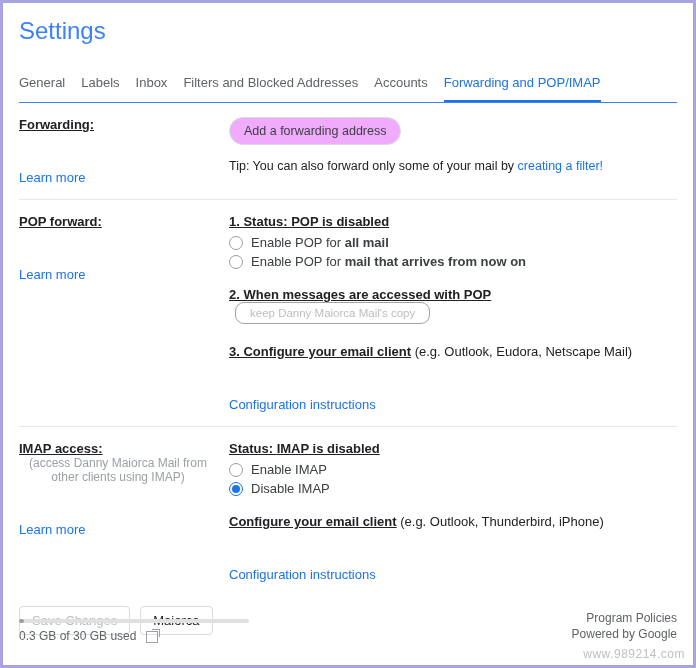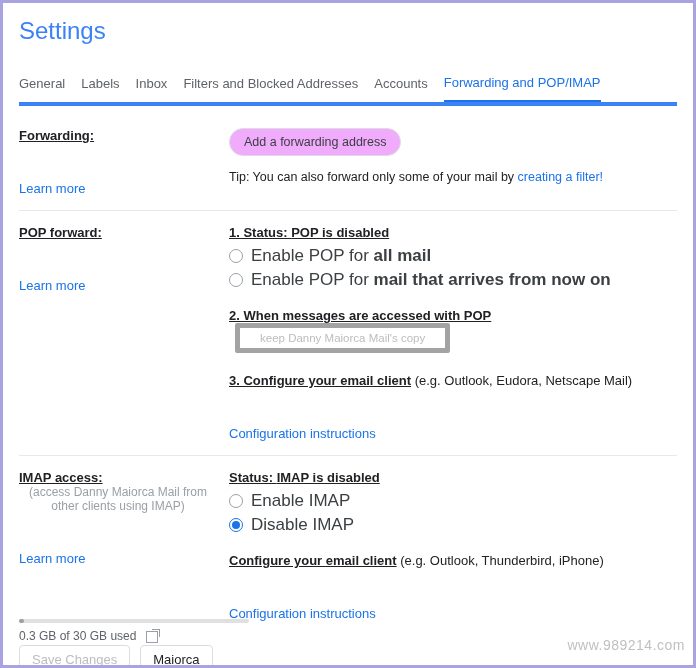--- a/index.html
+++ b/index.html
@@ -18,25 +18,24 @@
     }
     h1.page-title {
       font-size: 24px;
       font-weight: 400;
       color: #3b82f6;
       margin-bottom: 20px;
     }
     .tabs {
       display: flex;
       gap: 16px;
-      border-bottom: 4px solid #3b82f6;
-      margin-bottom: 8px;
+      border-bottom: 1px solid #3b82f6;
+      margin-bottom: 0;
       overflow: hidden;
       white-space: nowrap;
-      align-items: center;
     }
     .tab {
       padding: 10px 0 10px 0;
       font-size: 13px;
       color: #5f6368;
       cursor: pointer;
       white-space: nowrap;
     }
     .tab.active {
       color: #1a73e8;
@@ -72,21 +71,21 @@
       font-size: 12.5px;
       color: #3c4043;
       background: #f0abfc;
       cursor: pointer;
     }
     .radio-row {
       display: flex;
       align-items: center;
       gap: 8px;
       margin: 4px 0;
-      font-size: 17px;
+      font-size: 13px;
       color: #3c4043;
     }
     .radio-empty {
       width: 14px; height: 14px;
       border: 1.5px solid #9aa0a6;
       border-radius: 50%;
       display: inline-block;
       flex-shrink: 0;
     }
     .radio-filled {
@@ -99,25 +98,25 @@
       flex-shrink: 0;
     }
     .radio-filled::after {
       content: "";
       width: 8px; height: 8px;
       background: #1a73e8;
       border-radius: 50%;
     }
     .faded-box {
       display: inline-block;
-      border: 5px solid #a3a3a3;
+      border: 1px solid #a3a3a3;
       color: #bdbdbd;
       font-size: 11.5px;
-      padding: 4px 20px;
-      border-radius: 2px;
+      padding: 4px 14px;
+      border-radius: 9px;
       margin-left: 6px;
       vertical-align: middle;
       white-space: nowrap;
     }
     .spacer { height: 14px; }
     .action-row {
       display: flex;
       gap: 10px;
       padding: 10px 4px 6px 0;
     }
@@ -170,23 +169,23 @@
       position: absolute;
       top: -3px; right: -3px;
       width: 7px; height: 7px;
       border-top: 1.5px solid #9aa0a6;
       border-right: 1.5px solid #9aa0a6;
     }
     .footer-right { text-align: right; }
     .footer-right div { margin: 2px 0; }
     .watermark {
       position: absolute;
-      bottom: 12px;
+      bottom: 4px;
       right: 8px;
-      font-size: 14px;
+      font-size: 12px;
       color: #c0c0c0;
       letter-spacing: 0.5px;
     }
   </style>
 </head>
 <body>
 
 <div class="container">
   <h1 class="page-title">Settings</h1>
 
@@ -276,15 +275,19 @@
 </div>
 
 <div class="footer">
   <div>
     <div class="storage-bar">
         <div class="storage-bar-fill"></div>
       </div>
     <span>0.3 GB of 30 GB used</span>
     <span class="ext-icon"></span>
   </div>
+  <div class="footer-right">
+    <div class="link" style="color:#5f6368">Program Policies</div>
+    <div>Powered by Google</div>
+  </div>
 </div>
 
 <div class="watermark">www.989214.com</div>
 
 </body></html>

